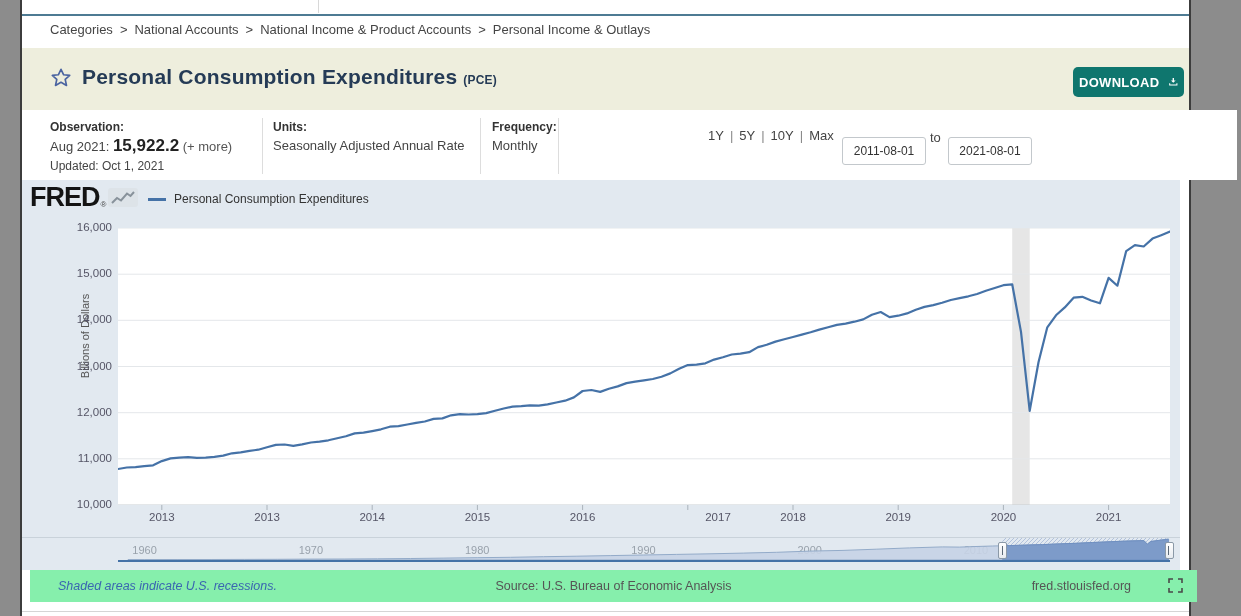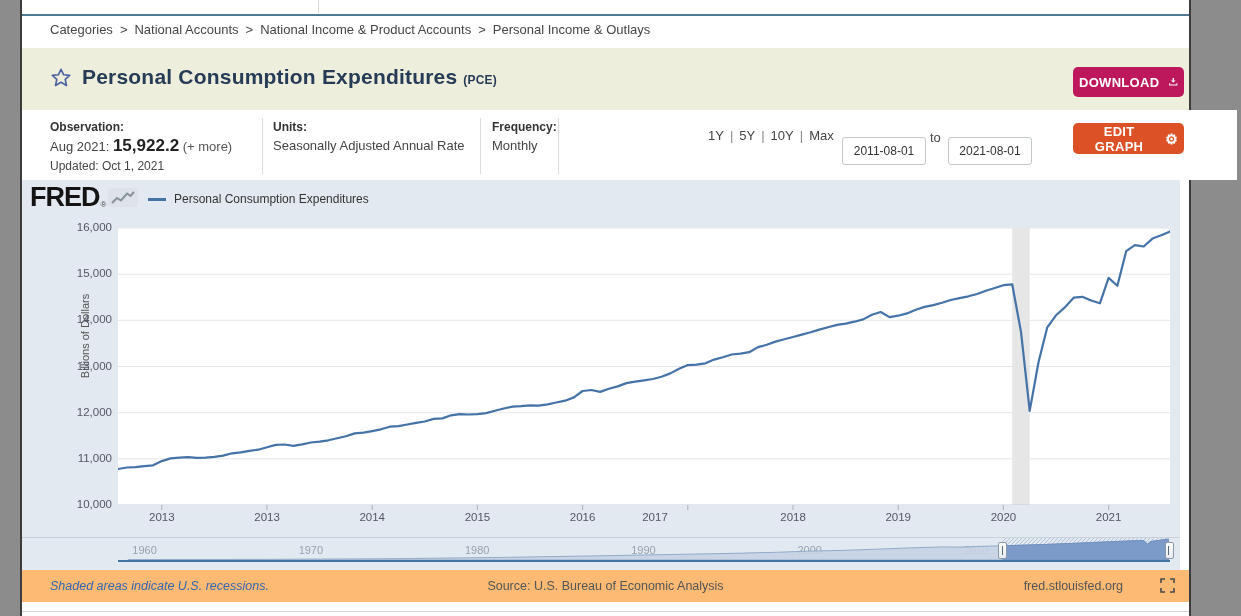--- a/index.html
+++ b/index.html
@@ -14,21 +14,21 @@
   .top-rule{position:absolute;left:0;top:14px;width:100%;height:2px;background:#4e7b93;}
   
   .breadcrumb{position:absolute;left:28px;top:22px;font-size:13px;color:#454545;}
   .breadcrumb a{color:#454545;text-decoration:none;cursor:pointer;}
   .breadcrumb .sep{margin:0 7px;color:#454545;}
   
   .title-bar{position:absolute;left:0;top:48px;width:100%;height:62px;background:#eeeedd;}
   .star{position:absolute;left:28px;top:19px;width:22px;height:22px;cursor:pointer;}
   .page-title{position:absolute;left:60px;top:17px;font-size:21px;font-weight:bold;color:#253b56;letter-spacing:.2px;}
   .title-abbr{font-size:12px;font-weight:bold;margin-left:6px;color:#253b56;}
-  .btn-download{position:absolute;left:1051px;top:19px;width:111px;height:30px;background:#be185d;border:none;border-radius:5px;color:#fff;font-size:13px;font-weight:bold;letter-spacing:.3px;cursor:pointer;display:flex;align-items:center;justify-content:space-between;gap:10px;font-family:inherit;}
+  .btn-download{position:absolute;left:1051px;top:19px;width:111px;height:30px;background:#0f766e;border:none;border-radius:5px;color:#fff;font-size:13px;font-weight:bold;letter-spacing:.3px;cursor:pointer;display:flex;align-items:center;justify-content:space-between;gap:10px;font-family:inherit;}
   
   .info-bar{position:absolute;left:0;top:110px;width:100%;height:70px;background:#fff;padding-left:48px;}
   .info-col{position:absolute;top:10px;}
   .info-label{font-size:12px;font-weight:bold;color:#333;margin-bottom:3px;}
   .info-val{font-size:13px;color:#444;line-height:17px;}
   .obs-num{font-size:17px;font-weight:bold;color:#222;}
   .obs-more{font-size:13px;color:#555;}
   .obs-updated{font-size:12px;color:#444;margin-top:4px;}
   .vdiv{position:absolute;top:8px;width:1px;height:56px;background:#ddd;}
   .range-links{position:absolute;left:686px;top:18px;font-size:13px;color:#444;}
@@ -50,21 +50,21 @@
   #ticks-svg{position:absolute;left:96px;top:325px;}
   .ylab-axis{position:absolute;left:3px;top:150px;font-size:11px;color:#555;transform:rotate(-90deg);transform-origin:center;white-space:nowrap;width:120px;text-align:center;}
   #ylabels span{position:absolute;left:18px;width:72px;text-align:right;font-size:11.5px;color:#556;}
   #xlabels span{position:absolute;width:70px;text-align:center;font-size:11.5px;color:#556;top:331px;}
   .nav-topline{position:absolute;left:0;top:357px;width:1158px;height:1px;background:#c9d2da;}
   #navlabels span{position:absolute;width:40px;text-align:center;font-size:11px;color:#98a1ab;top:364px;z-index:1;}
   #nav-svg{position:absolute;left:96px;top:358px;z-index:2;}
   .nav-handle{position:absolute;top:362px;width:7px;height:15px;background:linear-gradient(#ffffff,#e7ebef);border:1px solid #8b99a7;border-radius:2px;z-index:3;cursor:ew-resize;}
   .nav-handle::after{content:"";position:absolute;left:2.5px;top:3px;width:1px;height:9px;background:#5c6977;}
   
-  .chart-footer{position:absolute;left:0;top:570px;width:100%;height:32px;background:#fdba74;}
+  .chart-footer{position:absolute;left:8px;top:570px;width:100%;height:32px;background:#86efac;}
   .foot-note{position:absolute;left:28px;top:9px;font-size:12.5px;font-style:italic;color:#3a66b0;text-decoration:none;cursor:pointer;}
   .foot-source{position:absolute;left:0;top:9px;width:100%;text-align:center;font-size:12.5px;color:#555;pointer-events:none;}
   .foot-site{position:absolute;right:66px;top:9px;font-size:12.5px;color:#555;text-decoration:none;cursor:pointer;}
   .fullscreen{position:absolute;right:14px;top:8px;width:15px;height:15px;cursor:pointer;}
   .bottom-rule{position:absolute;left:0;top:611px;width:100%;height:1px;background:#d5d5d5;}
 </style>
 </head>
 <body>
 
 <div id="stage">
@@ -115,24 +115,20 @@
         <div class="info-val">Monthly</div>
       </div>
       <div class="vdiv" style="left:536px;"></div>
 
       <div class="range-links">
         <a>1Y</a><span class="pipe">|</span><a>5Y</a><span class="pipe">|</span><a>10Y</a><span class="pipe">|</span><a>Max</a>
       </div>
       <input class="date-input" style="left: 820px;" value="2011-08-01">
       <span class="to-label">to</span>
       <input class="date-input" style="left: 926px;" value="2021-08-01">
-      <button class="btn-edit">
-        <span>EDIT GRAPH</span>
-        <span class="gear">⚙</span>
-      </button>
     </div>
 
     <div class="chart">
       <div class="fred-logo">
         <span class="fred-word">FRED</span>
         <span class="fred-reg">®</span>
         <span class="fred-spark">
           <svg width="26" height="17" viewBox="0 0 26 17">
               <path d="M2 14l5-5 4 2.5 6-7 3.5 2.5L24 3" fill="none" stroke="#88929b" stroke-width="2"></path>
             </svg>
@@ -178,21 +174,21 @@
           <line x1="885.4" x2="885.4" y1="0" y2="5" stroke="#aab3bb"></line>
           <line x1="990.6" x2="990.6" y1="0" y2="5" stroke="#aab3bb"></line>
         </svg>
 
       <div id="xlabels">
         <span style="left: 104.833px;">2013</span>
         <span style="left: 210.033px;">2013</span>
         <span style="left: 315.233px;">2014</span>
         <span style="left: 420.433px;">2015</span>
         <span style="left: 525.633px;">2016</span>
-        <span style="left: 598px;">2017</span>
+        <span style="left: 661px;">2017</span>
         <span style="left: 736.033px;">2018</span>
         <span style="left: 841.233px;">2019</span>
         <span style="left: 946.433px;">2020</span>
         <span style="left: 1051.63px;">2021</span>
       </div>
 
       <div class="nav-topline"></div>
       <div id="navlabels">
         <span style="left: 102.605px;">1960</span>
         <span style="left: 268.884px;">1970</span>

